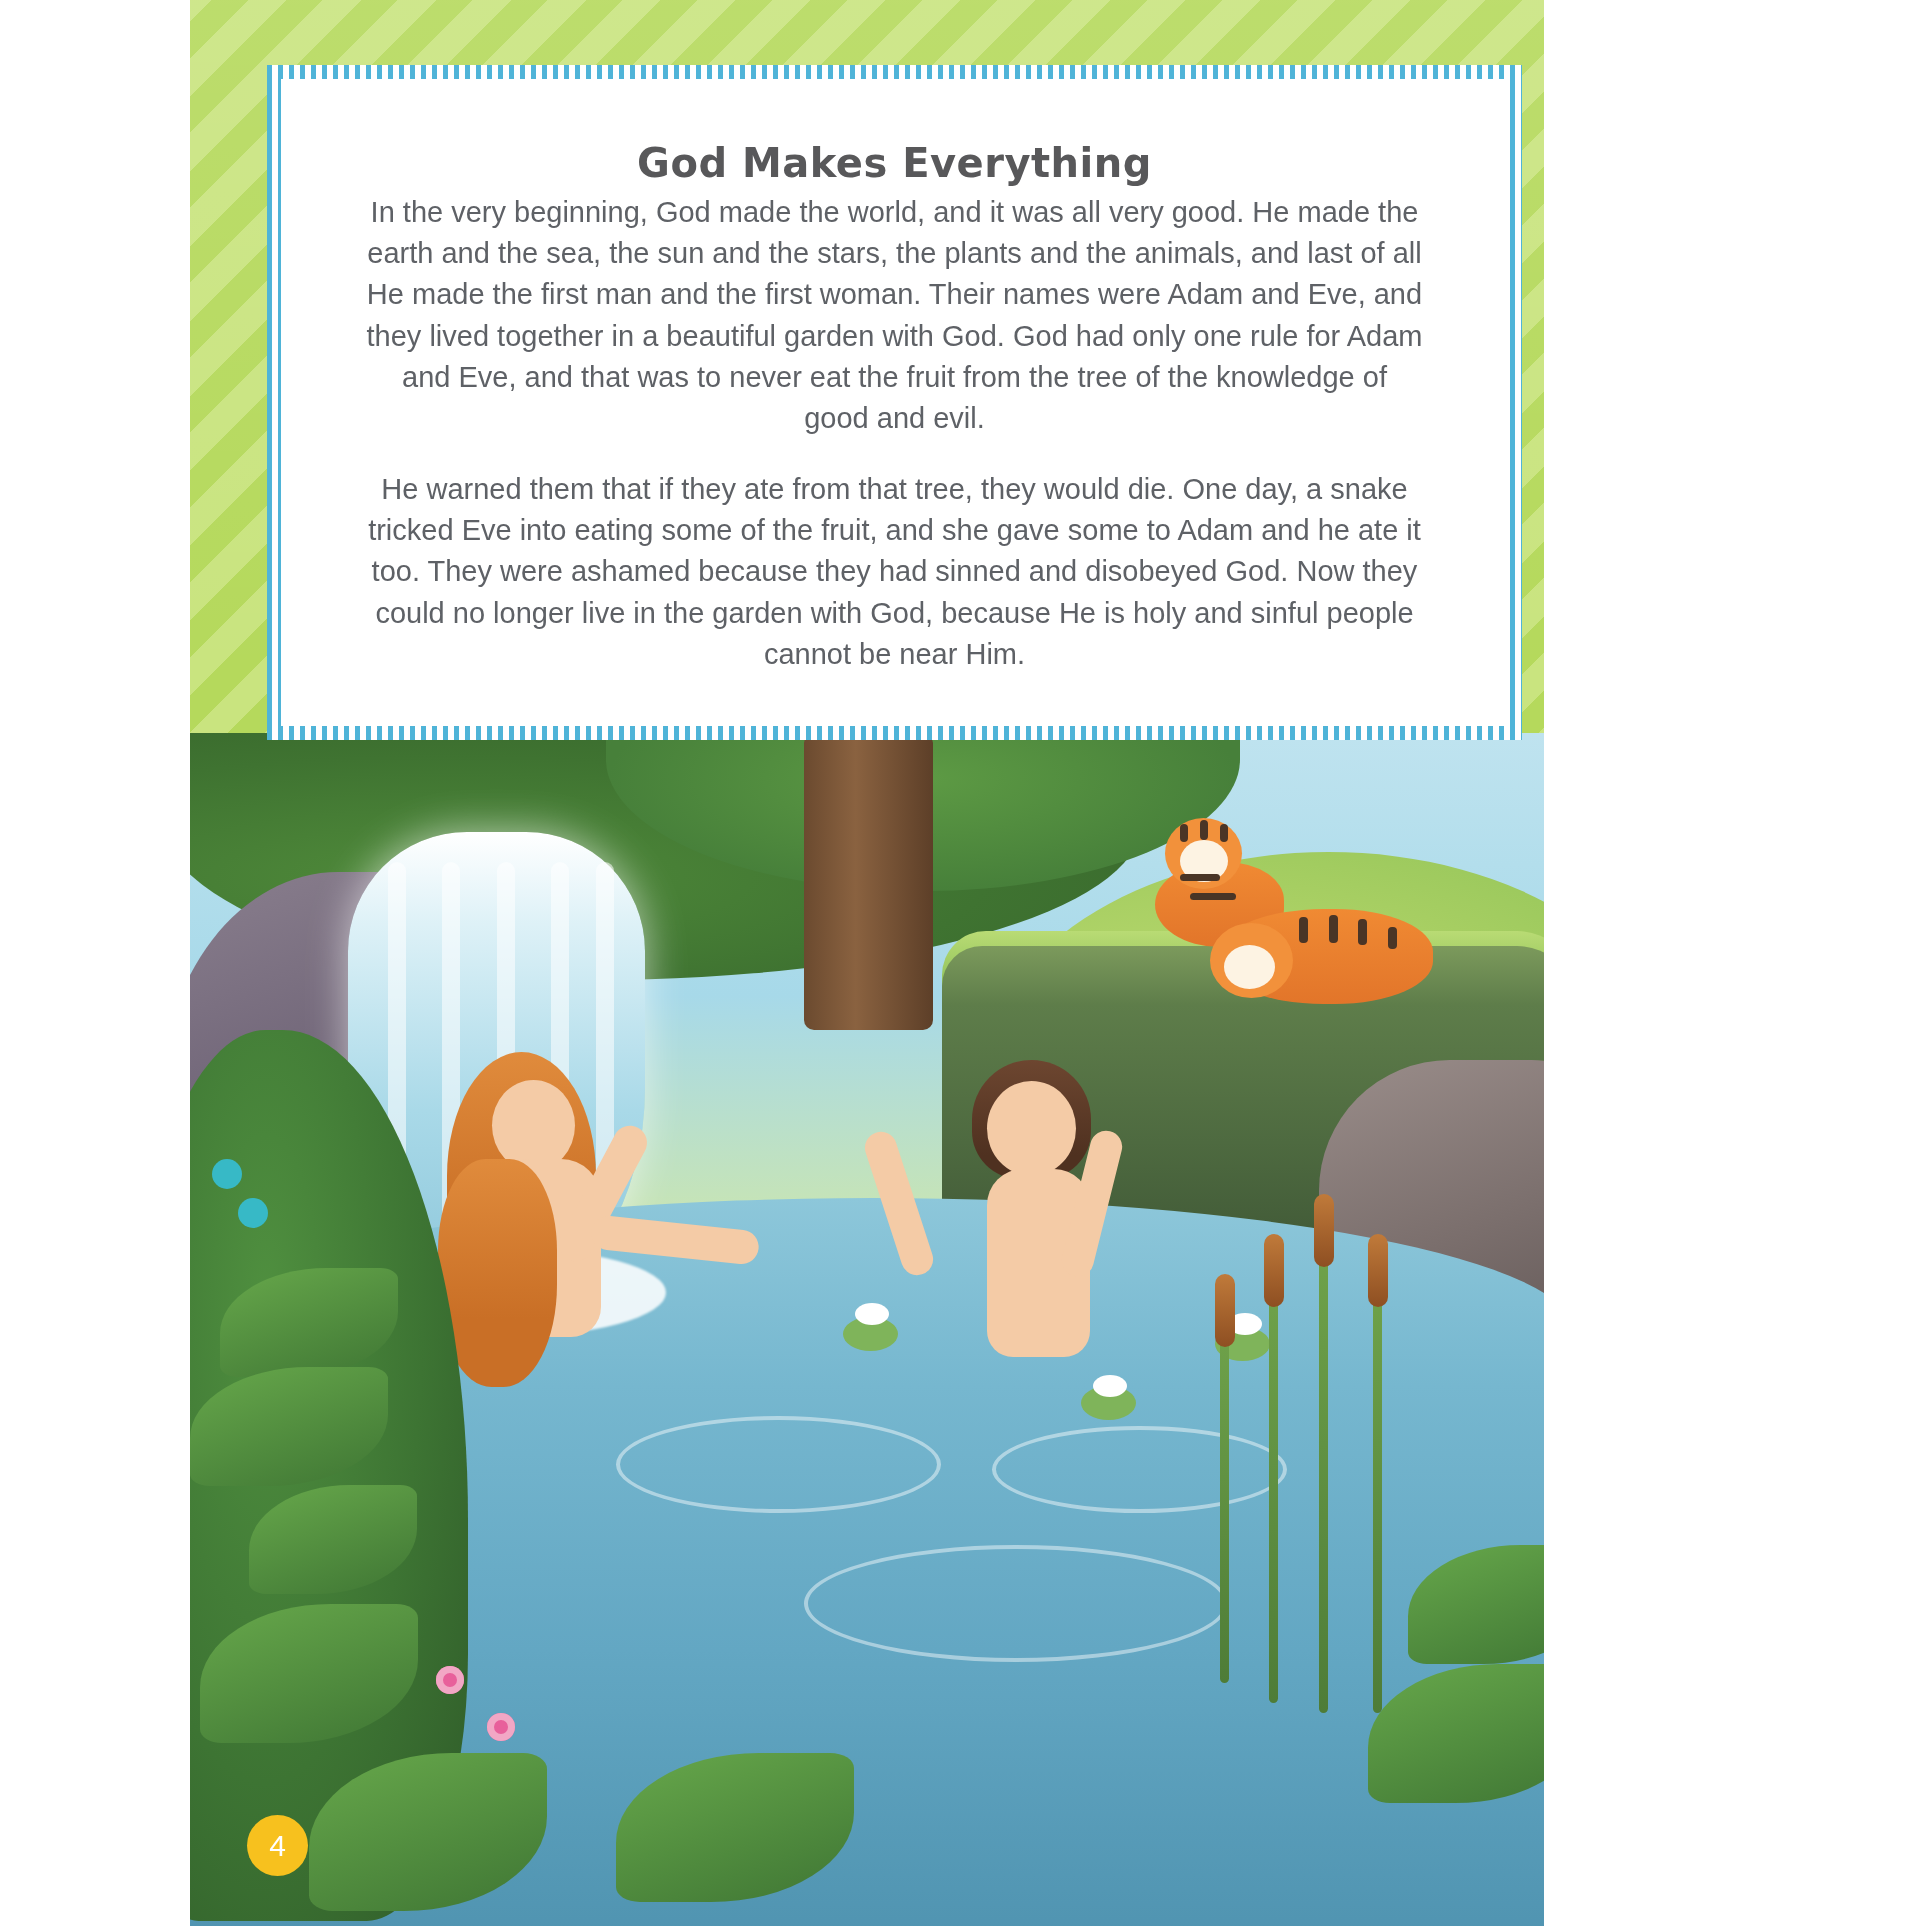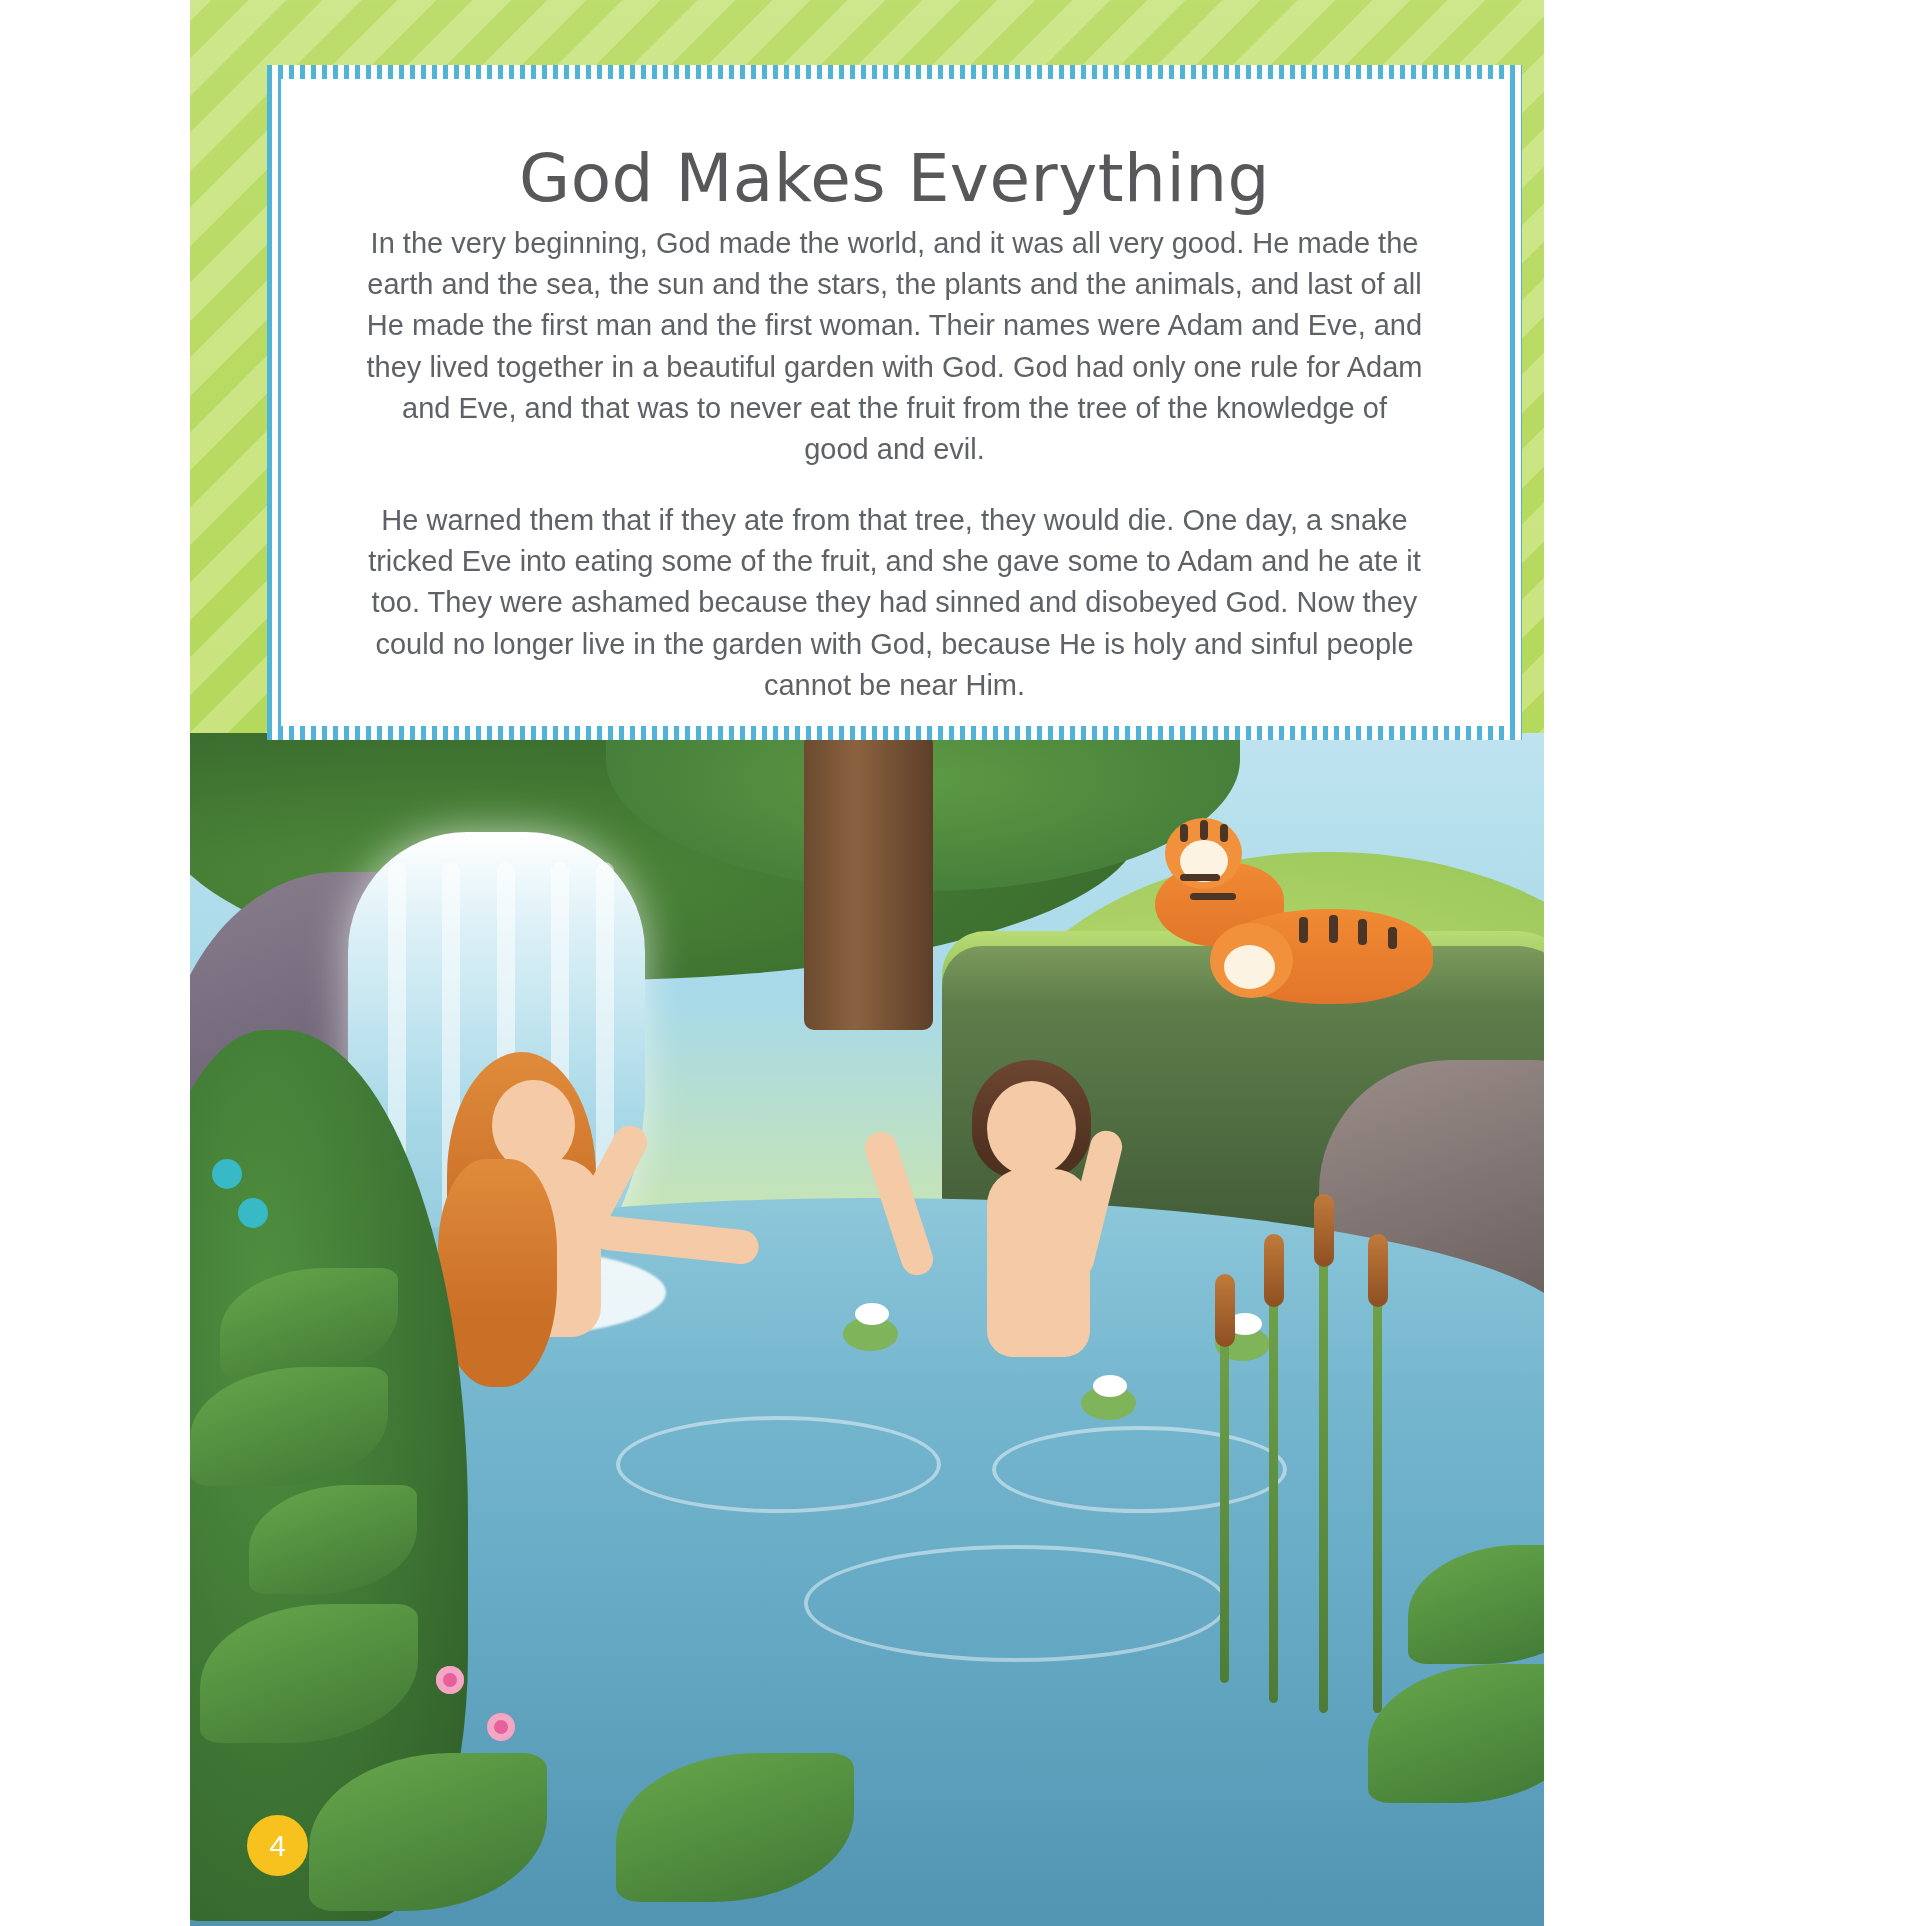--- a/index.html
+++ b/index.html
@@ -230,22 +230,22 @@
   .card {
     width: 100%;
     height: 100%;
     background: #ffffff;
     box-sizing: border-box;
     padding: 61px 85px 40px 85px;
   }
   .story-title {
     text-align: center;
     font-family: "DejaVu Sans", sans-serif;
-    font-size: 66px;
-    font-weight: 400;
+    font-size: 40px;
+    font-weight: 700;
     color: #58585a;
     letter-spacing: 0.5px;
     margin: 0 0 6px 0;
   }
   .story-ref {
     text-align: center;
     font-family: "DejaVu Sans", sans-serif;
     font-style: italic;
     font-size: 34px;
     color: #8a8a8d;

